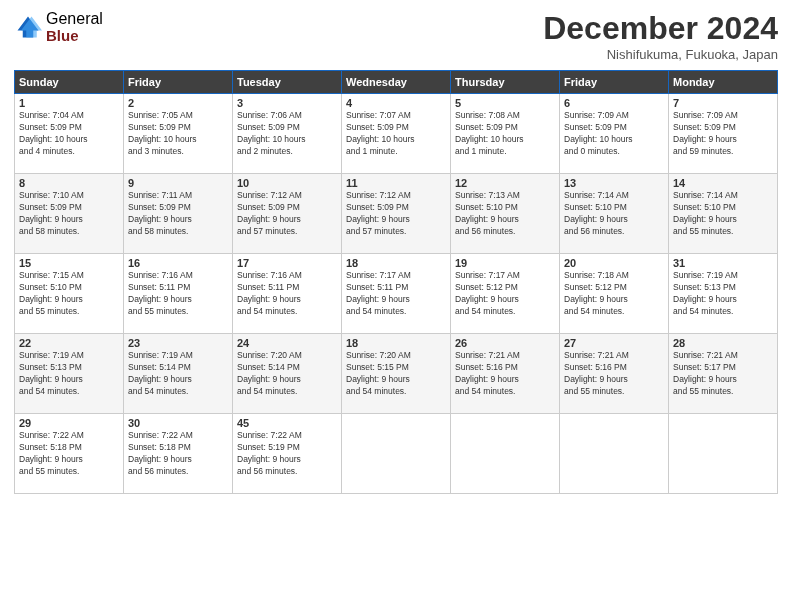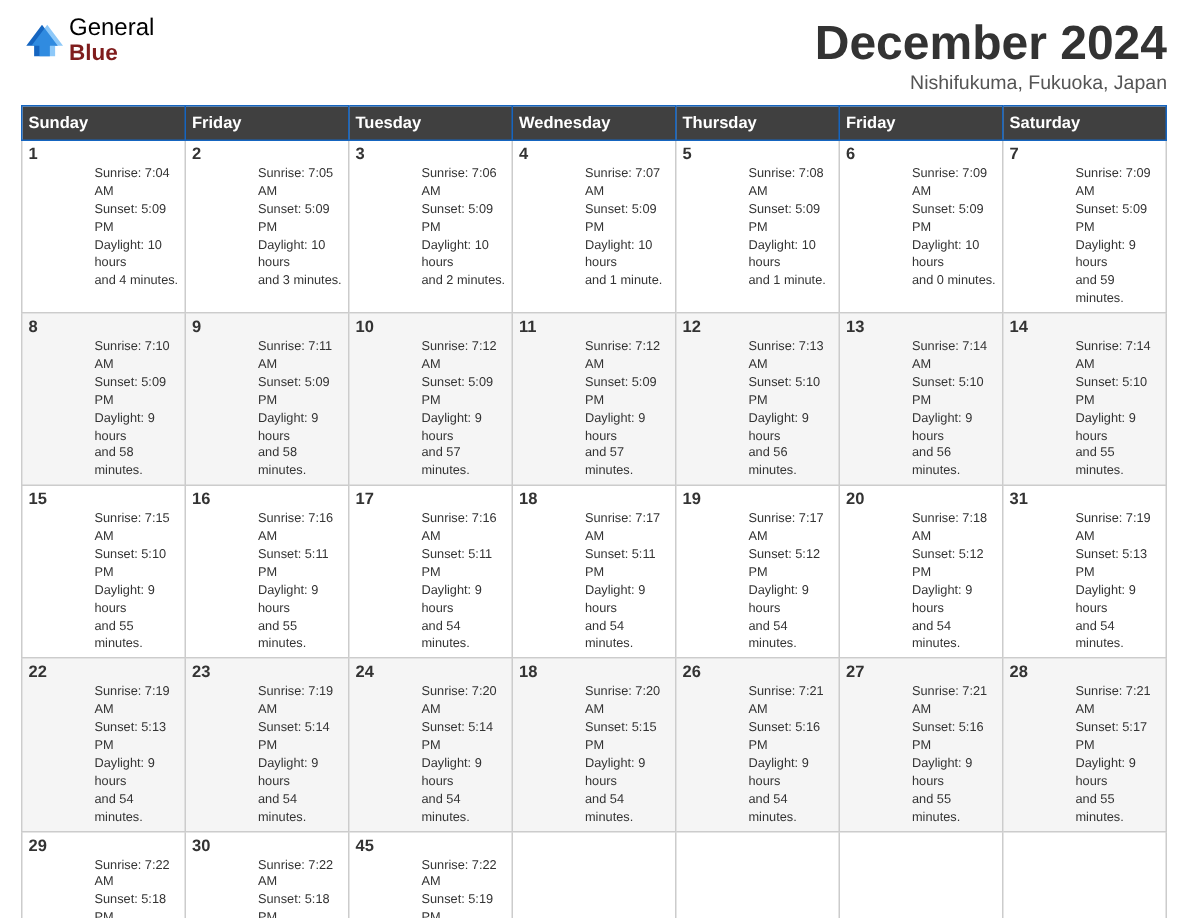--- a/index.html
+++ b/index.html
@@ -81,21 +81,20 @@
     .day-num {
       font-size: 11px;
       font-weight: bold;
       display: block;
       margin-bottom: 1px;
     }
     .day-info {
       font-size: 8.5px;
       line-height: 1.4;
       color: #333;
-      margin-left: 44px;
     }
     .empty-cell {
       background: #fff !important;
     }
   </style>
 </head>
 <body>
 
 <div class="page">
   <div class="header">
@@ -117,21 +116,21 @@
 
   <table class="calendar">
     <thead>
       <tr id="header-row">
           <th>Sunday</th>
           <th>Friday</th>
           <th>Tuesday</th>
           <th>Wednesday</th>
           <th>Thursday</th>
           <th>Friday</th>
-          <th>Saturday</th>
+          <th>Monday</th>
         </tr>
     </thead>
     <tbody id="calendar-body">
         <tr>
           <td>
             <span class="day-num">1</span>
             <div class="day-info">Sunrise: 7:04 AM<br>Sunset: 5:09 PM<br>Daylight: 10 hours<br>and 4 minutes.</div>
           </td>
           <td>
             <span class="day-num">2</span>

